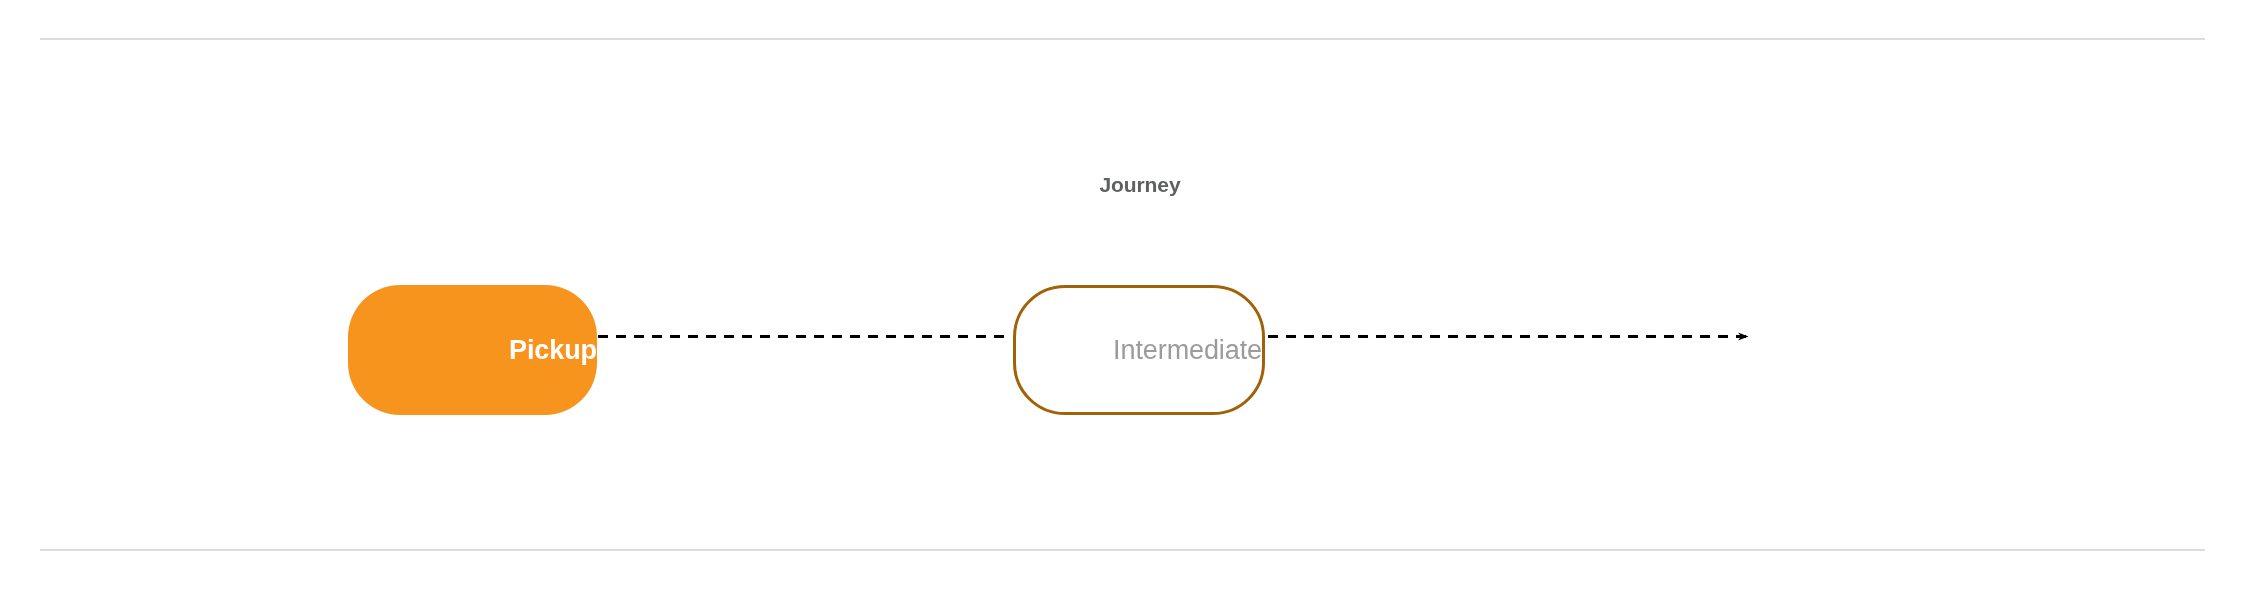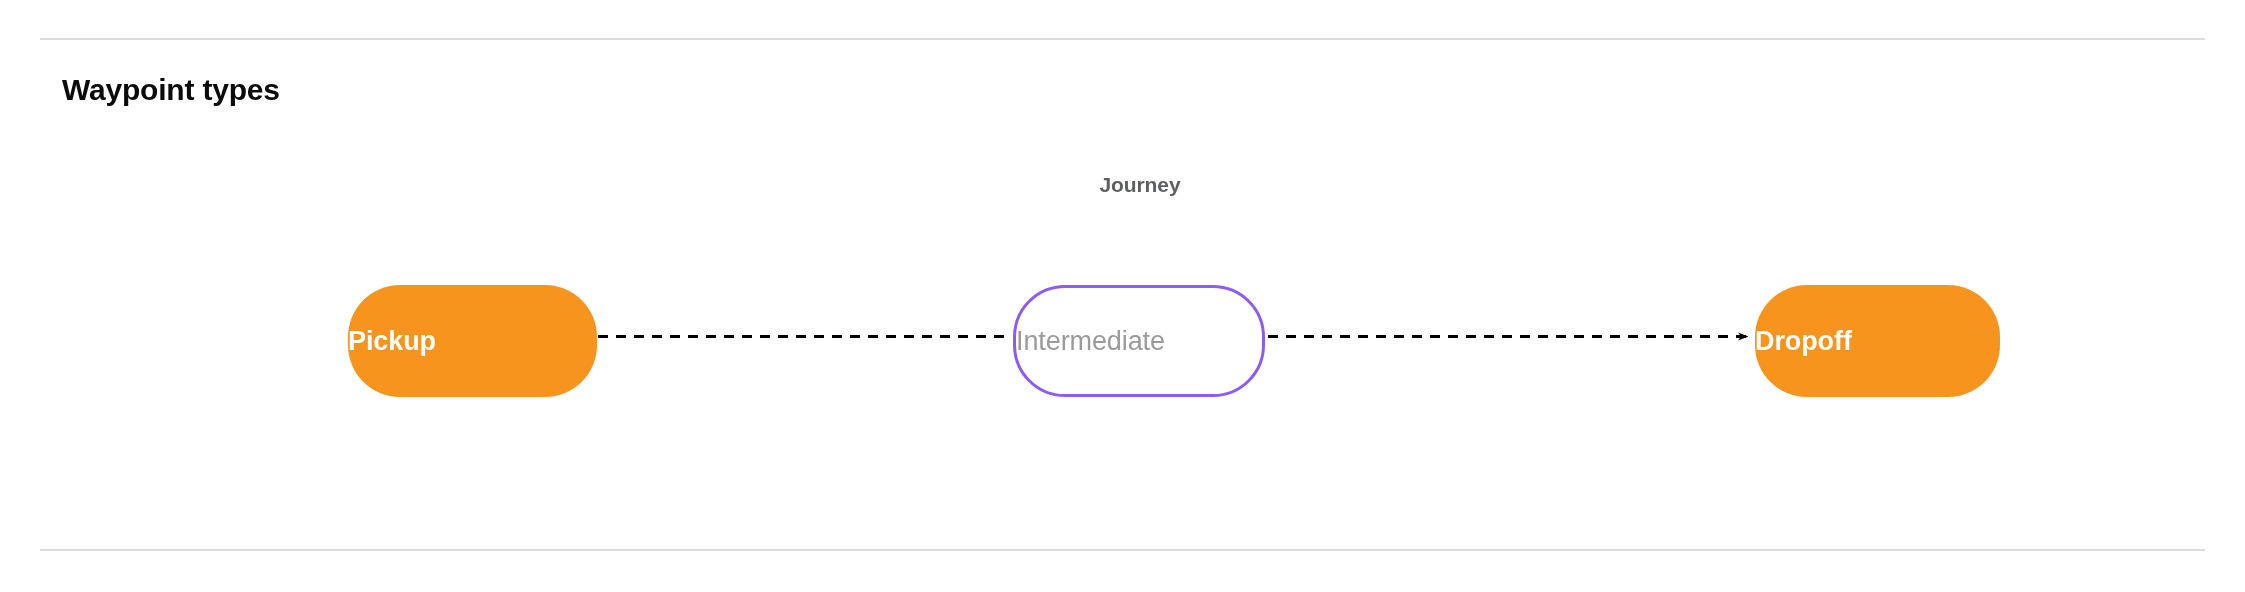--- a/index.html
+++ b/index.html
@@ -75,25 +75,25 @@
     left: 0;
     top: 0;
     width: 2245px;
     height: 592px;
     pointer-events: none;
   }
 
   .node {
     position: absolute;
     box-sizing: border-box;
-    height: 112px;
+    height: 130px;
     border-radius: 52px;
     display: flex;
     align-items: center;
-    justify-content: flex-start;
+    justify-content: flex-end;
     white-space: nowrap;
   }
 
   .node-label {
     font-size: 27px;
     line-height: 30px;
     letter-spacing: -0.1px;
   }
 
   .node-pickup {
@@ -105,21 +105,21 @@
   .node-pickup .node-label {
     color: #ffffff;
     font-weight: 700;
   }
 
   .node-intermediate {
     left: 1013px;
     top: 285px;
     width: 252px;
     background: #ffffff;
-    border: 3px solid #8b5cf6;
+    border: 3px solid #a16207;
   }
   .node-intermediate .node-label {
     color: #9b9b9b;
     font-weight: 400;
   }
 
   .node-dropoff {
     left: 1755px;
     top: 285px;
     width: 245px;
@@ -130,21 +130,20 @@
     font-weight: 700;
   }
 </style>
 </head>
 <body>
 
 <div id="page">
 
   <div class="divider top"></div>
 
-  <h2 class="section-title">Waypoint types</h2>
 
   <div class="diagram">
 
     <div class="journey-label">Journey</div>
 
     <svg class="connectors" width="2245" height="592" xmlns="http://www.w3.org/2000/svg">
       <defs>
         <marker id="arrowhead" markerWidth="11" markerHeight="9" refX="10" refY="4.5" orient="auto" markerUnits="userSpaceOnUse">
           <path d="M0,0.4 L10.5,4.5 L0,8.6 L3.2,4.5 Z" fill="#000000"></path>
         </marker>
@@ -156,21 +155,18 @@
     </svg>
 
     <div class="node node-pickup">
       <span class="node-label">Pickup</span>
     </div>
 
     <div class="node node-intermediate">
       <span class="node-label">Intermediate</span>
     </div>
 
-    <div class="node node-dropoff">
-      <span class="node-label">Dropoff</span>
-    </div>
 
   </div>
 
   <div class="divider bottom"></div>
 
 </div>
 
 </body></html>

